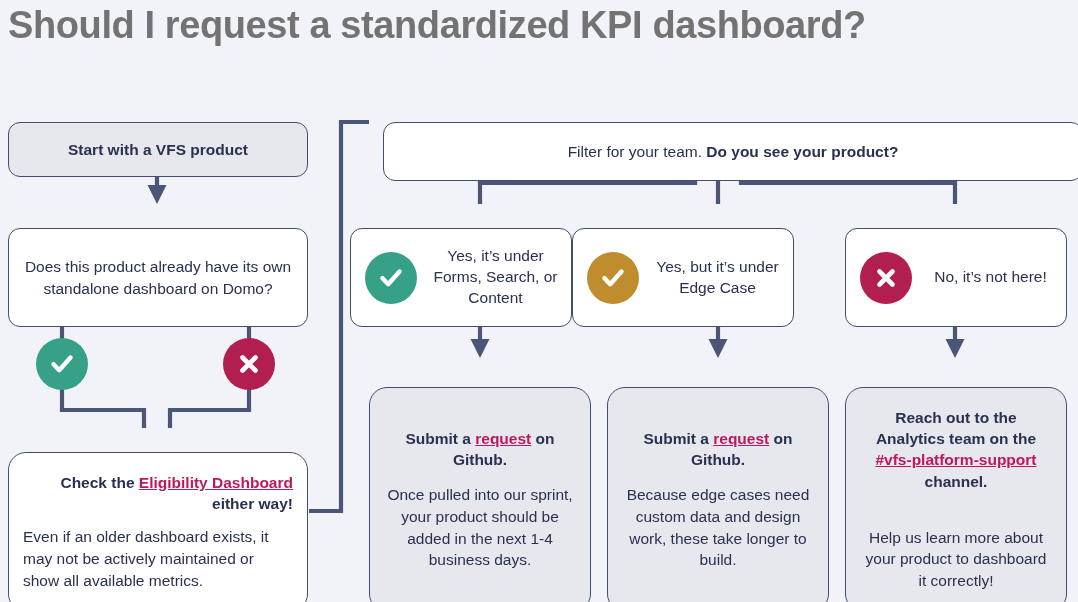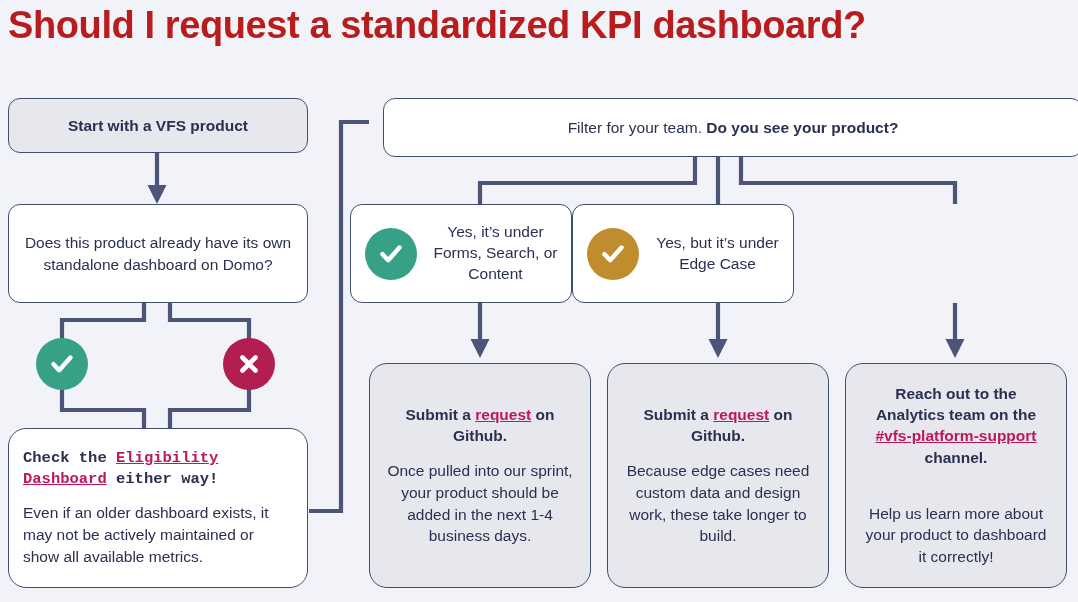--- a/index.html
+++ b/index.html
@@ -28,41 +28,42 @@
   }
 
   
   .title {
     position: absolute;
     left: 8px;
     top: 2px;
     width: 1060px;
     font-size: 38px;
     font-weight: bold;
-    color: #b91c1c;
+    color: #737373;
     letter-spacing: -0.4px;
     line-height: 1.25;
     white-space: nowrap;
   }
 
   
   .node {
     position: absolute;
     box-sizing: border-box;
     border: 1.6px solid #414E70;
     border-radius: 12px;
     background: #FFFFFF;
     color: #2A3050;
     display: flex;
     align-items: center;
     justify-content: center;
     text-align: center;
     font-size: 15.5px;
     line-height: 1.38;
     padding: 6px 12px;
+    margin-top: 24px;
   }
   .node.fill-grey { background: #E7E8EE; }
   .node.r18 { border-radius: 18px; }
   .node.bold { font-weight: bold; }
 
   .node-text { display: block; }
   .node-text .b { font-weight: bold; }
 
   
   a.flow-link,
@@ -181,21 +182,21 @@
     </svg>
   </div>
 
   <div class="std-badge" style="left:223px; top:338px; background:#B21E4F;">
     <svg width="24" height="24" viewBox="0 0 24 24">
       <path d="M5.5,5.5 L18.5,18.5 M18.5,5.5 L5.5,18.5" fill="none" stroke="#FFFFFF" stroke-width="4.6" stroke-linecap="round"></path>
     </svg>
   </div>
 
   <div class="node r18" style="left:8px; top:428px; width:300px; height:160px; flex-direction:column; gap:12px; padding:10px 14px;">
-    <div class="head" style="font-weight:bold; text-align:left; line-height:1.36;font-family:Liberation Mono, monospace;">
+    <div class="head" style="font-weight:bold; text-align:right; line-height:1.36;">
       <span>Check the </span><a class="flow-link">Eligibility Dashboard</a><span> either way!</span>
     </div>
     <div class="body" style="text-align:left; line-height:1.42;">Even if an older dashboard exists, it may not be actively maintained or show all available metrics.</div>
   </div>
 
   <div class="node" style="left:383px; top:98px; width:700px; height:59px;">
     <span class="node-text"><span>Filter for your team. </span><span class="b">Do you see your product?</span></span>
   </div>
 
   <div class="node opt" style="left:350px; top:204px; width:222px; height:99px;">
@@ -209,20 +210,28 @@
 
   <div class="node opt" style="left:572px; top:204px; width:222px; height:99px;">
     <span class="badge gold">
       <svg width="26" height="26" viewBox="0 0 26 26">
         <path d="M4.5,13.2 L10.2,19.2 L21.5,6.5" fill="none" stroke="#FFFFFF" stroke-width="4.4" stroke-linecap="round" stroke-linejoin="round"></path>
       </svg>
     </span>
     <span class="opt-label">Yes, but it’s under Edge Case</span>
   </div>
 
+  <div class="node opt" style="left:845px; top:204px; width:222px; height:99px;">
+    <span class="badge crimson">
+      <svg width="24" height="24" viewBox="0 0 24 24">
+        <path d="M5.5,5.5 L18.5,18.5 M18.5,5.5 L5.5,18.5" fill="none" stroke="#FFFFFF" stroke-width="4.6" stroke-linecap="round"></path>
+      </svg>
+    </span>
+    <span class="opt-label">No, it’s not here!</span>
+  </div>
 
   <div class="node outcome r18" style="left:369px; top:363px; width:222px; height:225px;">
     <div class="head"><span>Submit a </span><a class="flow-link">request</a><span> on Github.</span></div>
     <div class="body">Once pulled into our sprint, your product should be added in the next 1-4 business days.</div>
   </div>
 
   <div class="node outcome r18" style="left:607px; top:363px; width:222px; height:225px;">
     <div class="head"><span>Submit a </span><a class="flow-link">request</a><span> on Github.</span></div>
     <div class="body">Because edge cases need custom data and design work, these take longer to build.</div>
   </div>

